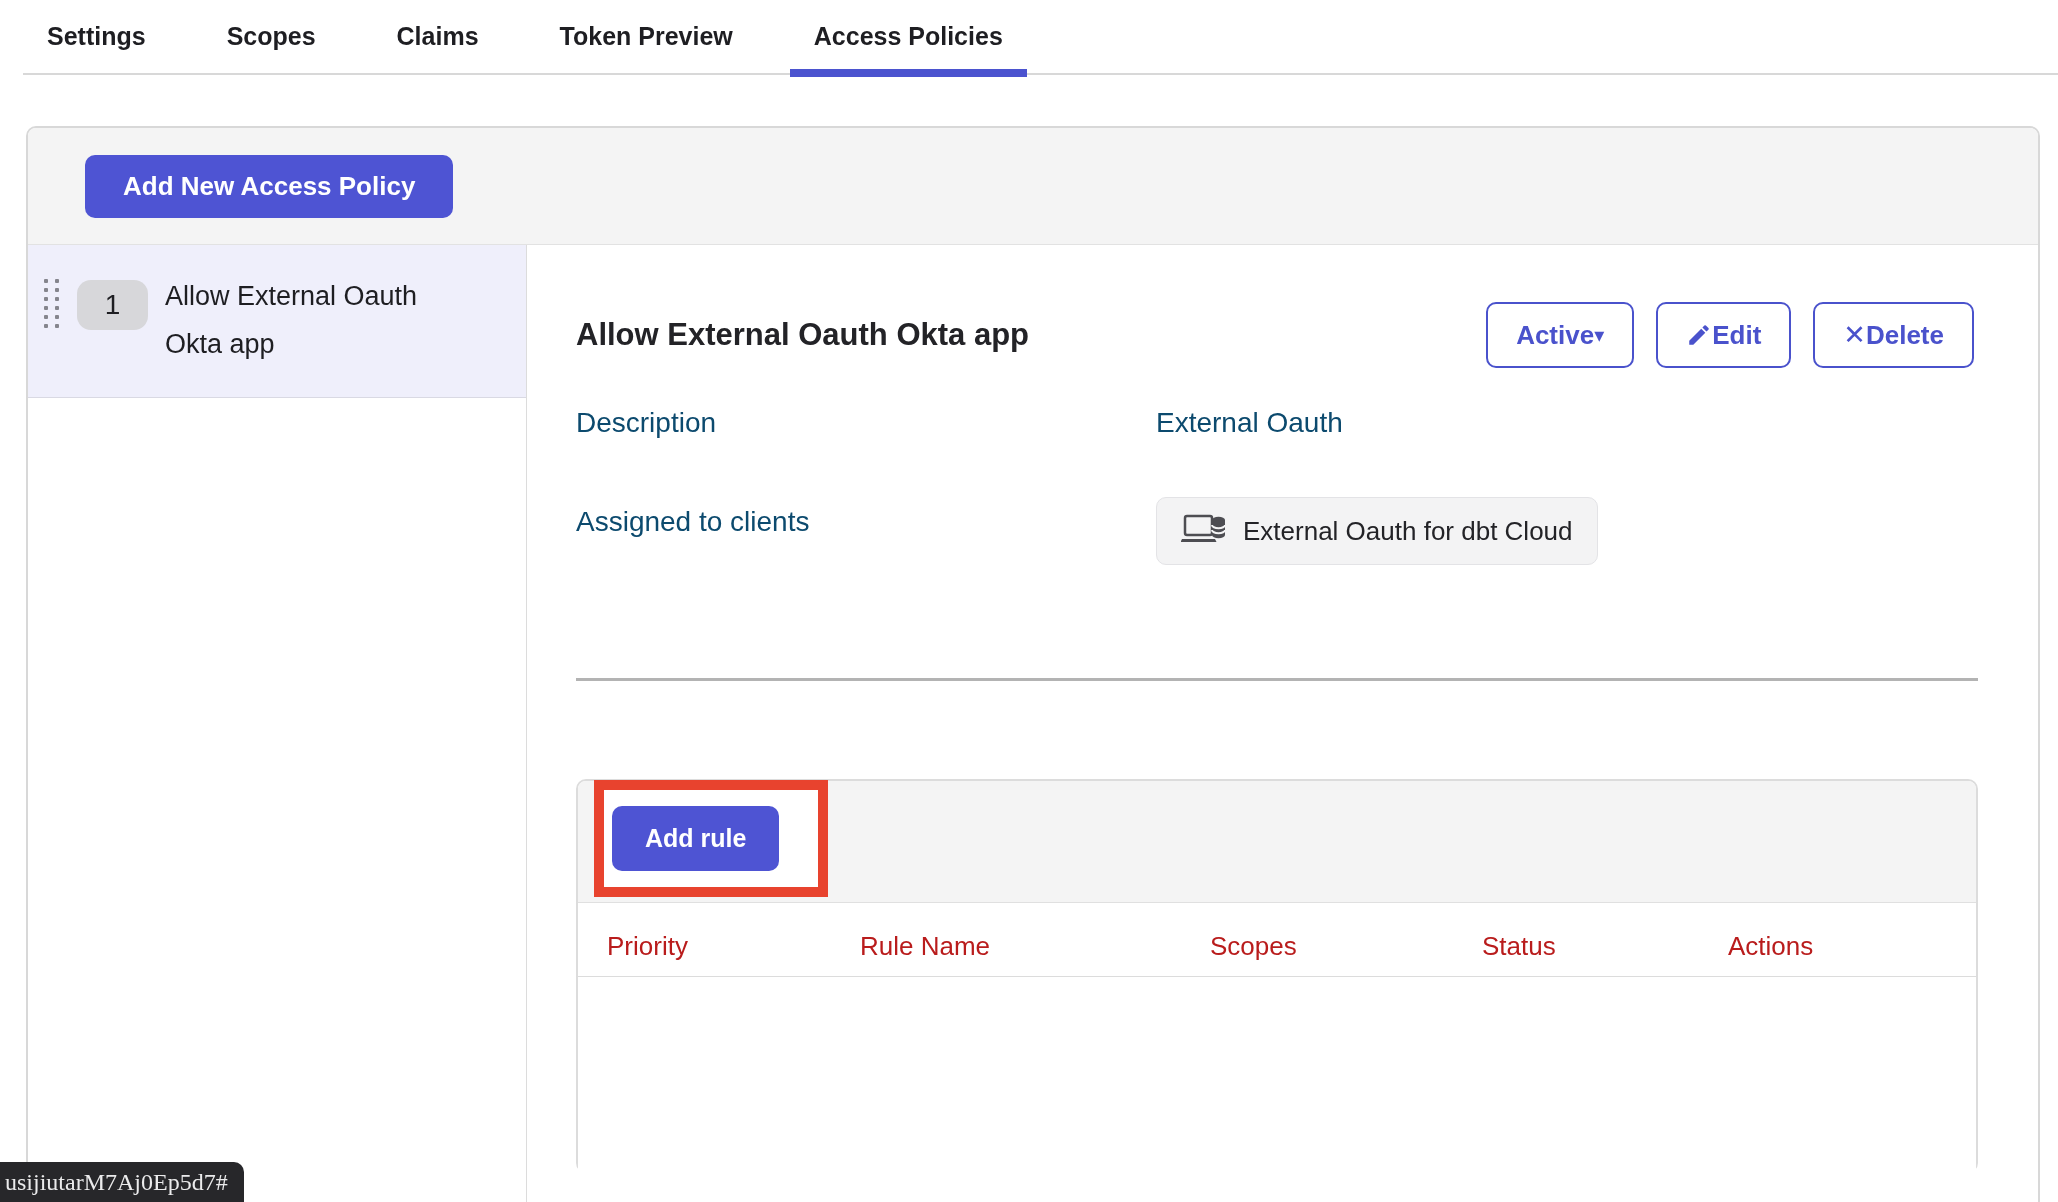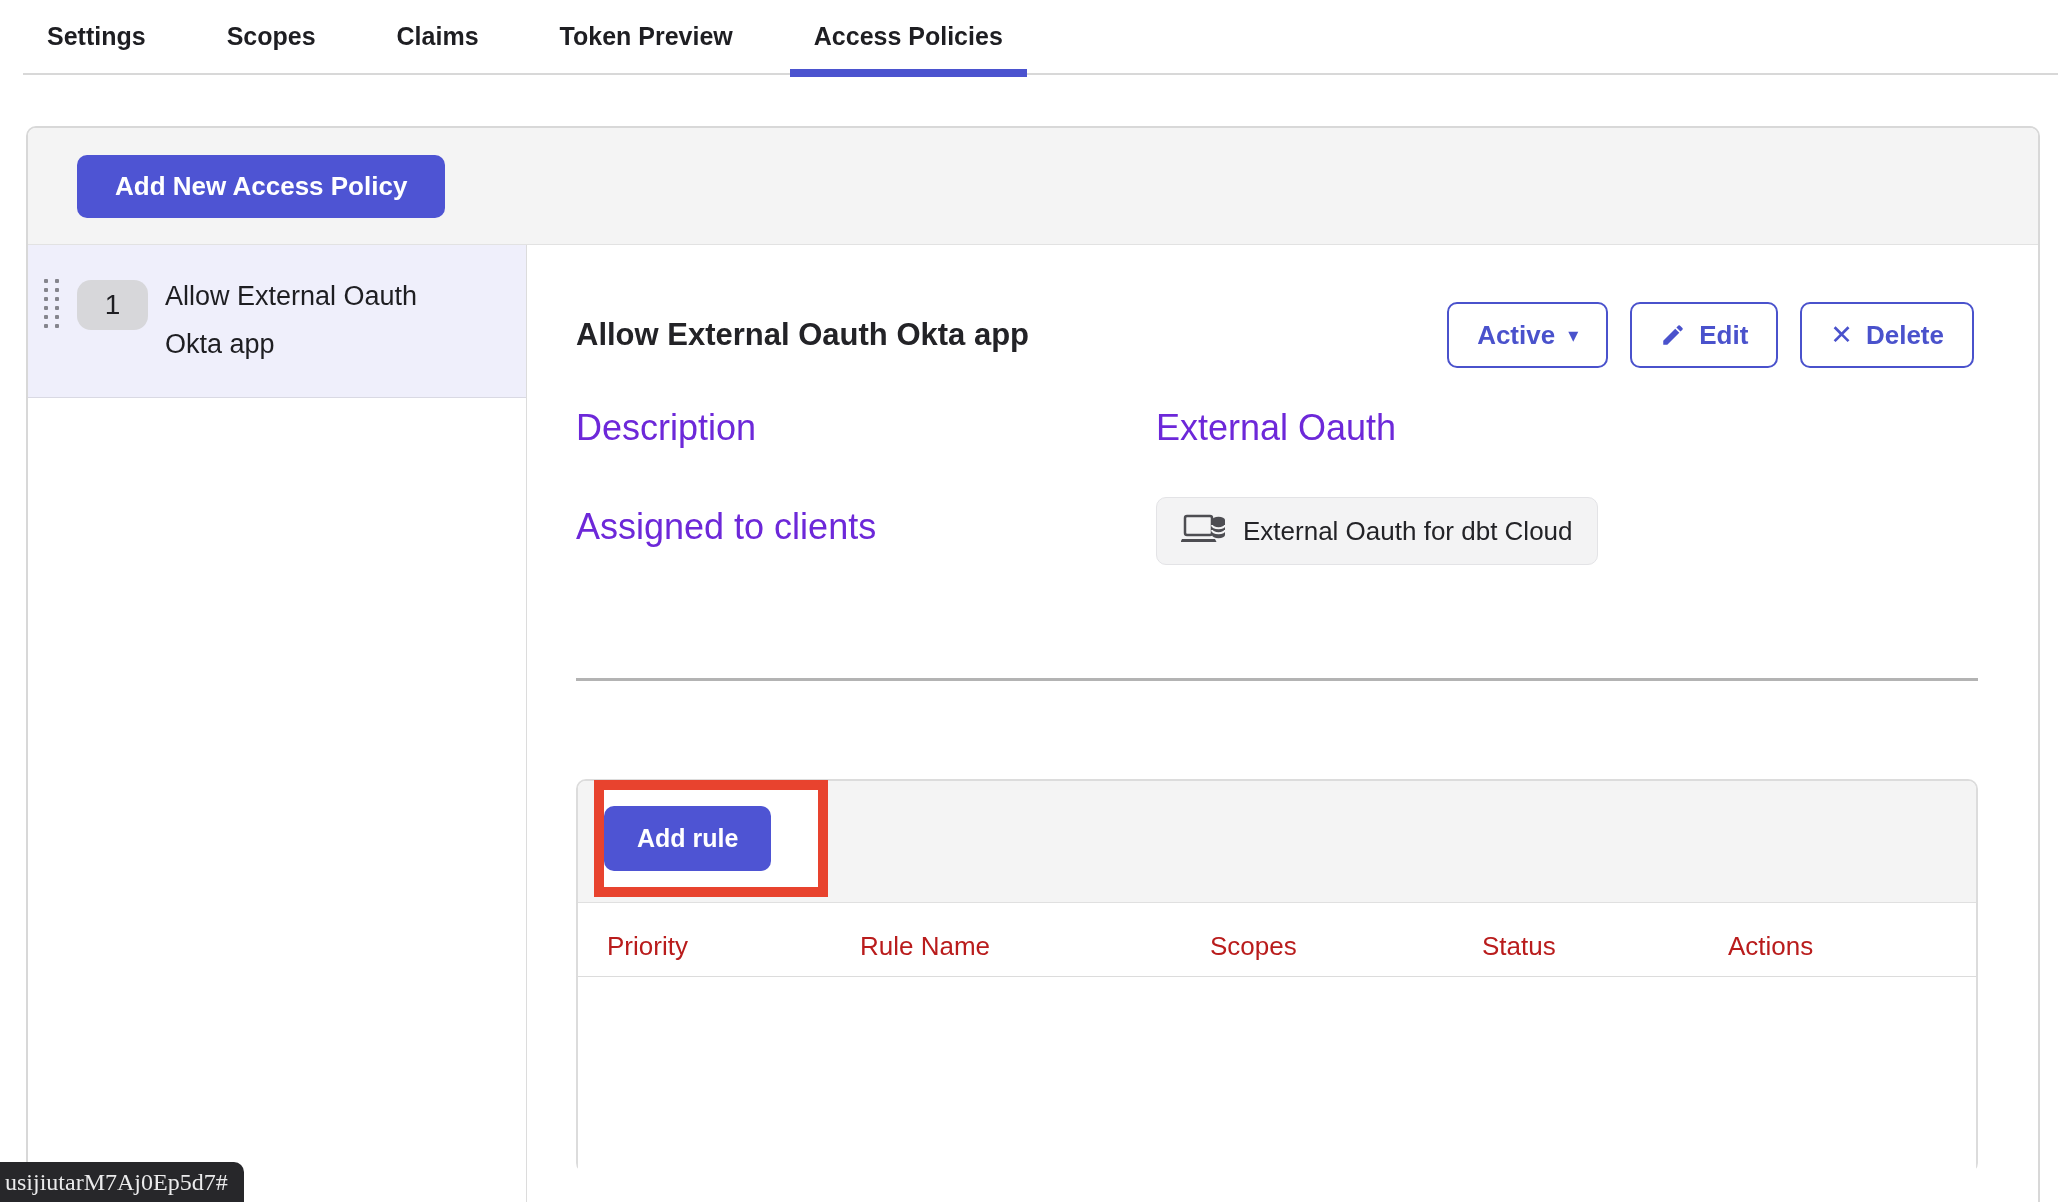--- a/index.html
+++ b/index.html
@@ -13,21 +13,21 @@
        font-size:25px;font-weight:bold;color:#1e1e22;cursor:pointer;}
   .tab.active::after{content:"";position:absolute;left:0;right:0;bottom:-4px;height:8px;background:#4b53cf;}
 
   
   .card{position:absolute;left:26px;top:126px;width:2014px;height:1090px;box-sizing:border-box;
         border:2px solid #d8d8d8;border-radius:10px 10px 0 0;background:#ffffff;}
   .card-header{position:relative;height:116px;background:#f4f4f4;
                border-bottom:1px solid #e2e2e2;border-radius:8px 8px 0 0;}
   .btn-primary{display:inline-flex;align-items:center;justify-content:center;
                background:#4e54d3;color:#ffffff;font-weight:bold;border:none;cursor:pointer;
-               border-radius:10px;font-family:inherit;}
+               border-radius:10px;font-family:inherit;margin-left:8px;}
   .add-policy-btn{position:absolute;left:49px;top:27px;height:63px;padding:0 38px;font-size:26px;}
 
   .card-body{position:absolute;top:117px;left:0;right:0;bottom:0;display:flex;}
 
   
   .sidebar{width:499px;box-sizing:border-box;border-right:1px solid #dcdcdc;background:#ffffff;}
   .policy-item{position:relative;height:152px;background:#efeffb;border-bottom:1px solid #d9d9e3;cursor:pointer;}
   .drag-handle{position:absolute;left:16px;top:34px;display:grid;
                grid-template-columns:repeat(2,4px);grid-auto-rows:4px;gap:5px 7px;cursor:grab;}
   .drag-handle i{background:#85858d;border-radius:1px;}
@@ -37,25 +37,25 @@
   .policy-name{position:absolute;left:137px;top:27px;width:290px;font-size:27px;line-height:48px;color:#1e1e22;}
 
   
   .main{flex:1;position:relative;background:#ffffff;}
   .detail-header{position:absolute;left:49px;right:64px;top:56px;height:68px;
                  display:flex;justify-content:space-between;align-items:center;}
   .detail-title{font-size:31px;font-weight:bold;color:#232327;}
   .btn-group{display:flex;gap:22px;}
   .btn-outline{height:66px;box-sizing:border-box;background:#ffffff;border:2.5px solid #4a52cc;
                color:#4a52cc;border-radius:10px;font-size:26px;font-weight:bold;
-               display:flex;align-items:center;gap:13px;padding:0 28px;cursor:pointer;font-family:inherit;}
+               display:flex;align-items:center;padding:0 28px;cursor:pointer;font-family:inherit;}
   .caret{font-size:20px;line-height:1;}
   .x-glyph{font-size:27px;font-weight:normal;line-height:1;}
 
-  .field-label{position:absolute;font-size:36px;color:#6d28d9;}
+  .field-label{position:absolute;font-size:28px;color:#0c4a6e;}
   .lbl-description{left:49px;top:162px;}
   .val-description{left:629px;top:162px;}
   .lbl-assigned{left:49px;top:261px;}
   .client-chip{position:absolute;left:629px;top:252px;height:68px;box-sizing:border-box;
                background:#f3f3f4;border:1px solid #e3e3e6;border-radius:10px;
                display:flex;align-items:center;gap:16px;padding:0 24px;font-size:26px;color:#232327;cursor:pointer;}
 
   .divider{position:absolute;left:49px;right:60px;top:433px;height:3px;background:#b3b3b3;}
 
   

